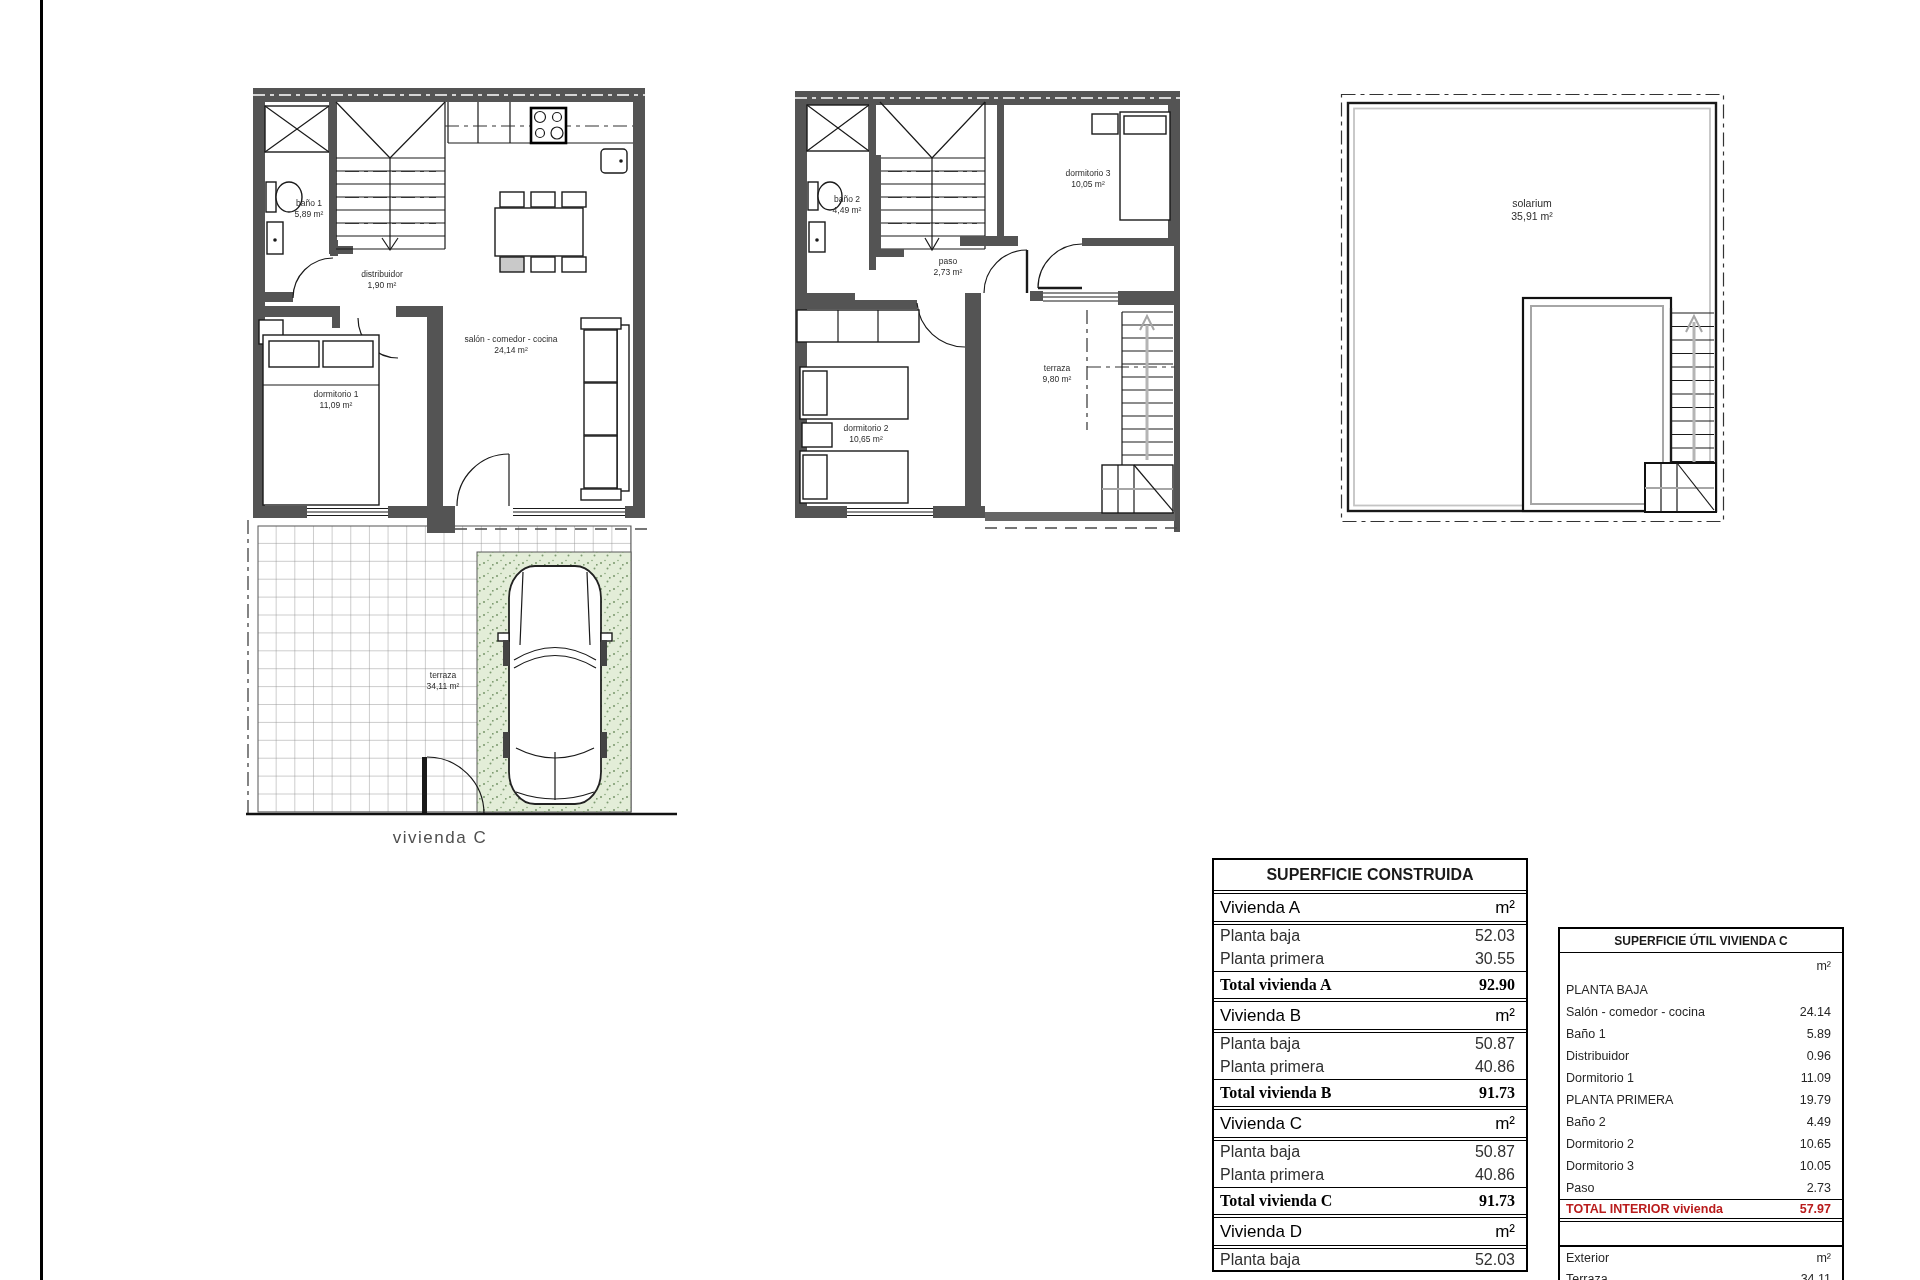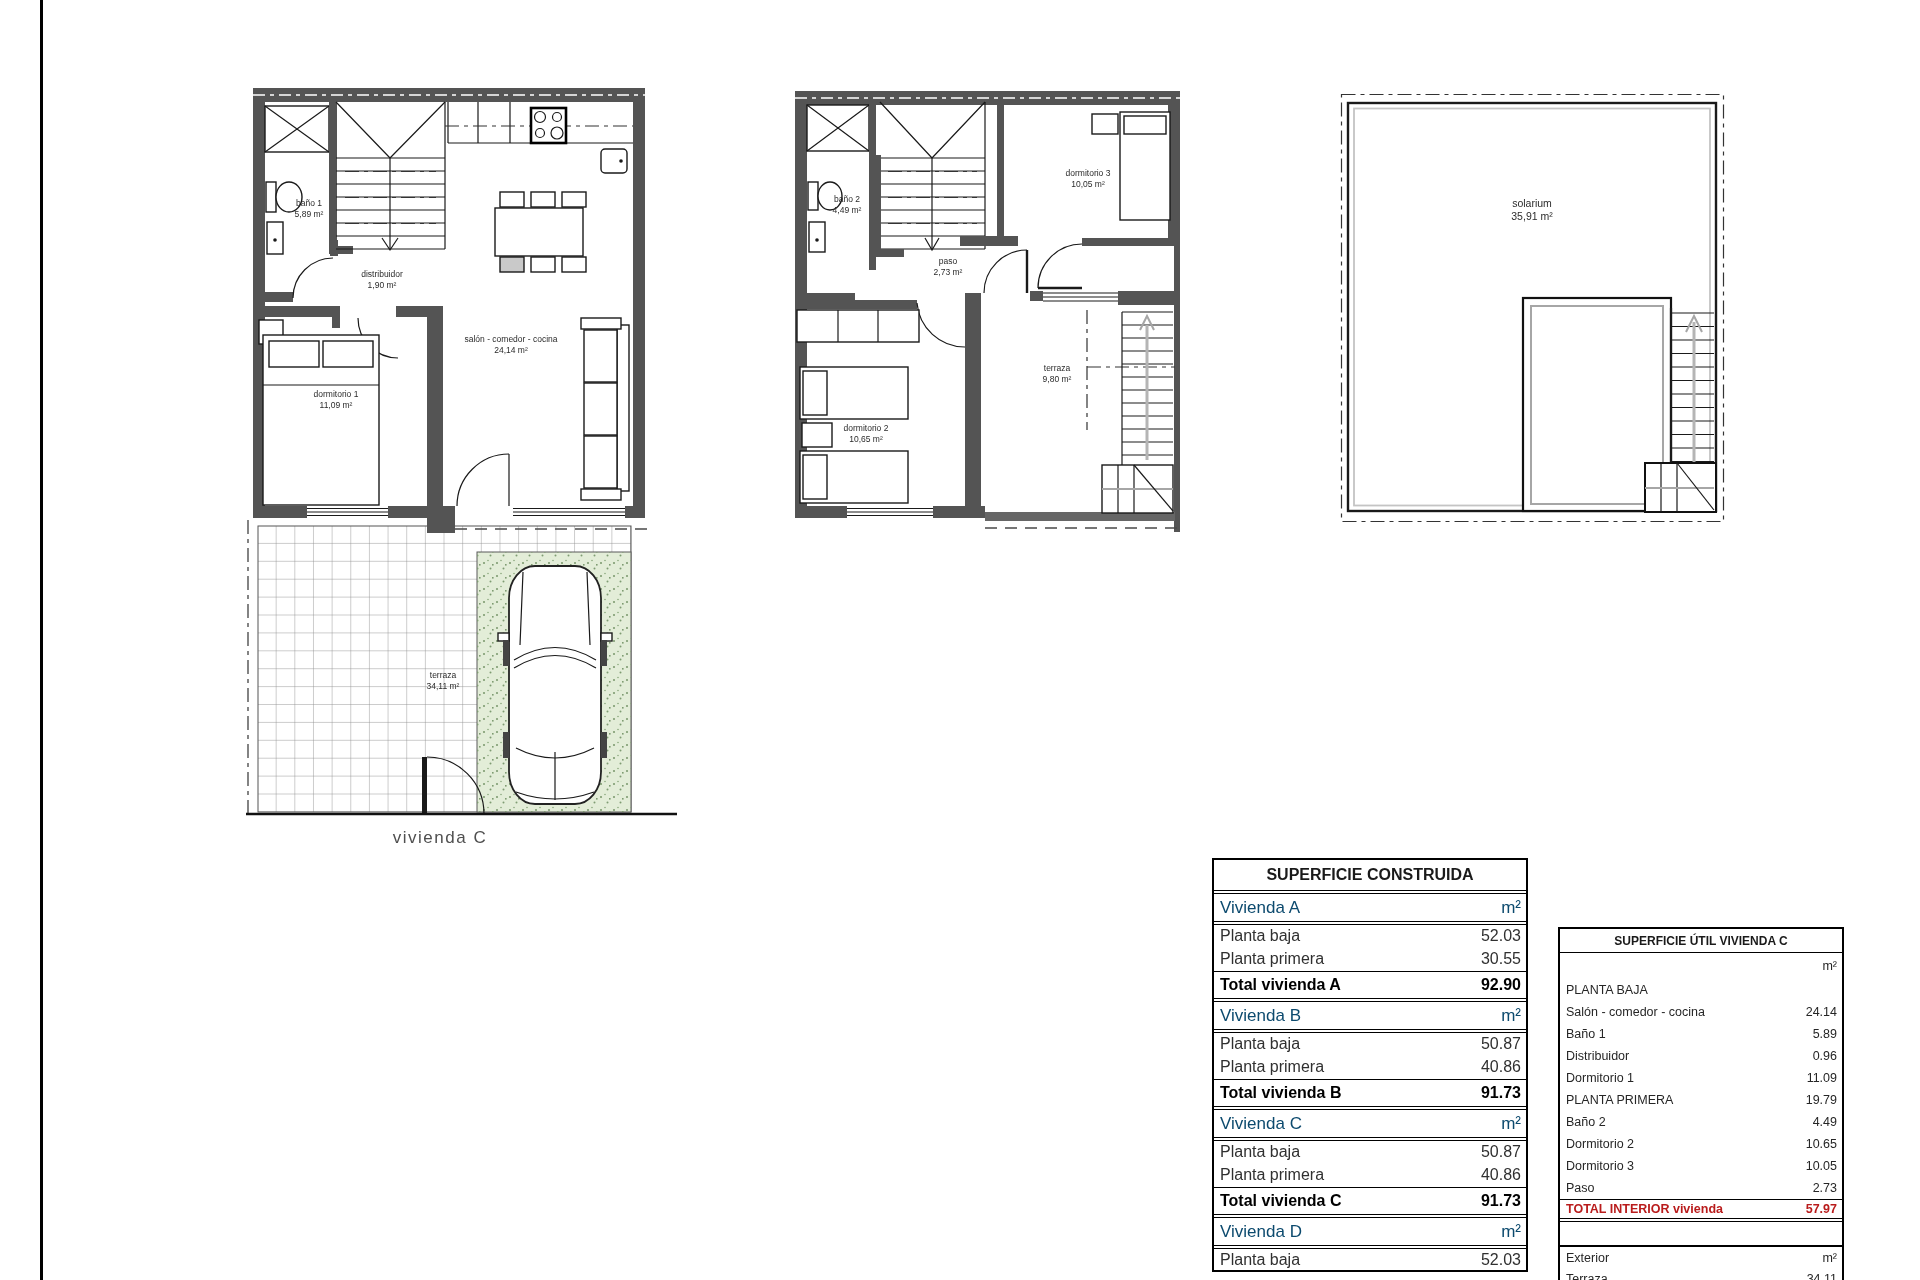--- a/index.html
+++ b/index.html
@@ -20,29 +20,29 @@
   .dashdot{stroke:#333;stroke-width:1.2;fill:none;stroke-dasharray:14 5 4 5;}
   .dashdot-w{stroke:#fff;stroke-width:1.6;fill:none;stroke-dasharray:12 5 4 5;}
   .lbl{font-family:"Liberation Sans",sans-serif;font-size:8.5px;fill:#2b2b2b;text-anchor:middle;}
   .lbl3{font-family:"Liberation Sans",sans-serif;font-size:10.5px;fill:#2b2b2b;text-anchor:middle;}
   .cap{font-family:"Liberation Sans",sans-serif;font-size:17px;fill:#4f4f4f;letter-spacing:1.5px;text-anchor:middle;}
   
   .dtable{position:absolute;background:#fff;border:2px solid #000;box-sizing:border-box;color:#1a1a1a;}
   .t-title{display:flex;align-items:center;justify-content:center;font-weight:bold;}
   .t-row{display:flex;align-items:center;box-sizing:border-box;}
   .t-row .c-label{flex:1;text-align:left;padding-left:6px;white-space:nowrap;}
-  .t-row .c-value{text-align:right;padding-right:5px;white-space:nowrap;}
+  .t-row .c-value{text-align:right;padding-right:11px;white-space:nowrap;}
   
   .t1{left:1212px;top:858px;width:316px;font-size:16px;}
   .t1 .t-title{height:30px;font-size:16px;}
   .t1 .t-row{height:25px;color:#303030;}
-  .t1 .row-unit{height:31px;font-size:17px;color:#0c4a6e;}
+  .t1 .row-unit{height:31px;font-size:17px;color:#000000;}
   .t1 .row-total{height:27px;font-weight:bold;color:#000;}
   .t1 .dtop{border-top:4px double #000;}
-  .t1 .stop{border-top:1.5px solid #000;}
+  .t1 .stop{border-top:1.5px solid #000;font-family:Liberation Serif, serif;}
   
   .t2{left:1558px;top:927px;width:286px;font-size:12.5px;height:360px;}
   .t2 .t-title{height:23px;font-size:12px;border-bottom:1.5px solid #000;}
   .t2 .t-row{height:22px;color:#262626;}
   .t2 .row-unit{height:26px;}
   .t2 .row-total{height:23px;font-weight:bold;color:#b91c1c;border-top:1.5px solid #000;border-bottom:4px double #000;}
   .t2 .row-spacer{height:23px;}
   .t2 .row-section{border-top:2px solid #000;height:23px;}
 </style>
 </head>

